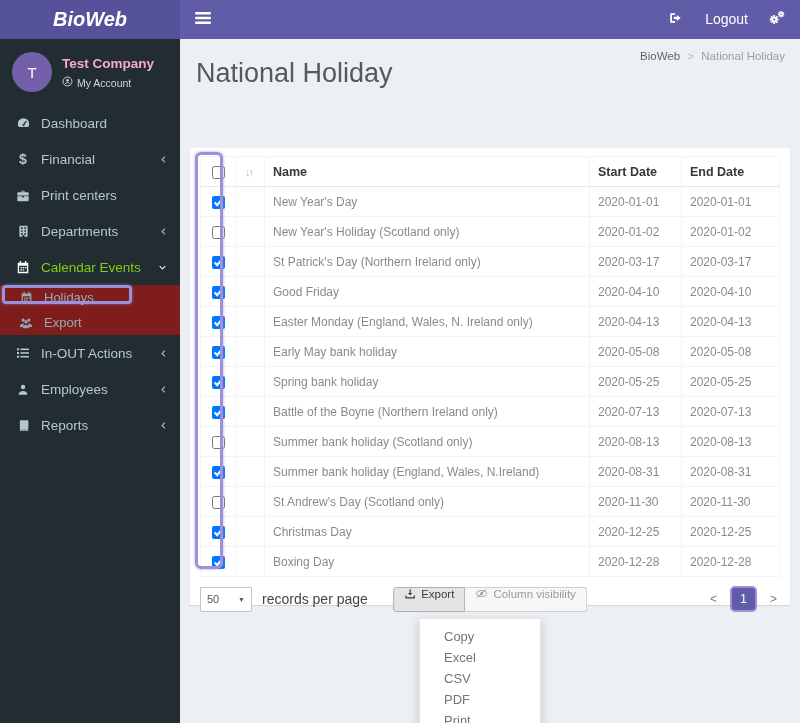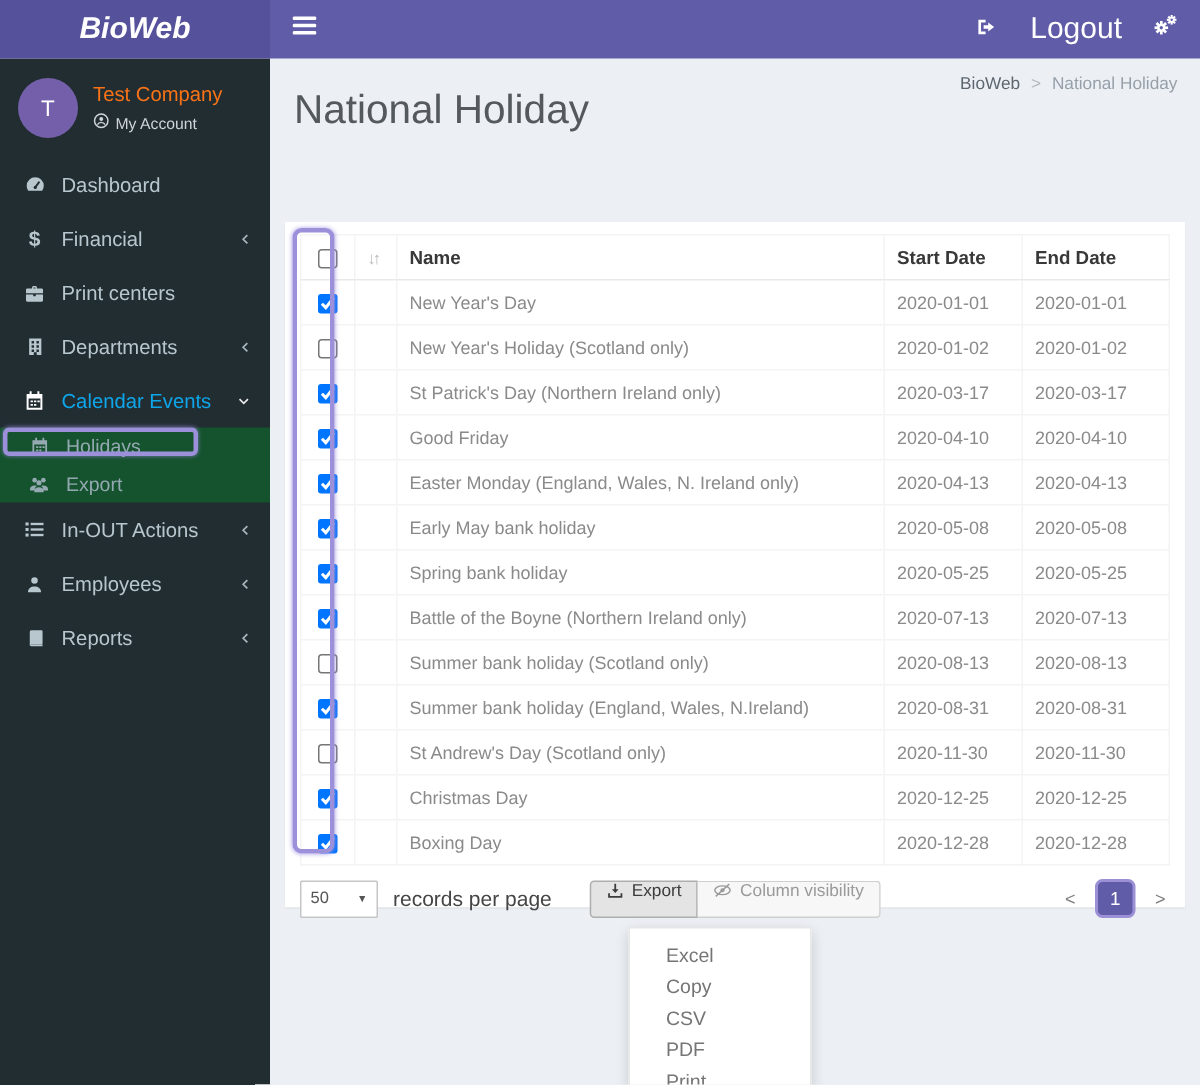--- a/index.html
+++ b/index.html
@@ -9,39 +9,39 @@
     font-family:"Liberation Sans","DejaVu Sans",sans-serif;
     background:#ecf0f5; color:#333;
   }
   
   .topbar { position:absolute; top:0; left:0; width:800px; height:39px; display:flex; z-index:20; }
   .logo { width:180px; height:39px; background:#55519b; color:#fff; font-size:20px;
           font-style:italic; font-weight:bold; display:flex; align-items:center; justify-content:center; }
   .navbar { flex:1; background:#605ca8; display:flex; align-items:center; color:#fff; }
   .hamburger { width:46px; height:39px; display:flex; align-items:center; justify-content:center; cursor:pointer; }
   .nav-right { margin-left:auto; display:flex; align-items:center; gap:20px; padding-right:14px; }
-  .logout { display:flex; align-items:flex-end; gap:22px; font-size:20px; cursor:pointer; }
+  .logout { display:flex; align-items:flex-start; gap:22px; font-size:14px; cursor:pointer; }
   .gears { display:flex; align-items:center; cursor:pointer; }
 
   
   .sidebar { position:absolute; top:39px; left:0; width:180px; height:684px; background:#222d32; z-index:10; }
   .user-panel { display:flex; gap:10px; padding:13px 10px 12px 12px; align-items:center; }
   .avatar { width:40px; height:40px; border-radius:50%; background:#7460aa; color:#fff;
             font-size:15px; display:flex; align-items:center; justify-content:center; flex-shrink:0; }
-  .user-name { color:#f97316; font-size:13.5px; font-weight:normal;text-align:right; }
+  .user-name { color:#f9a8d4; font-size:13.5px; font-weight:bold;text-align:right; }
   .user-account { color:#cfd5da; font-size:10.5px; display:flex; align-items:flex-end; gap:4px; margin-top:5px; }
   .menu { list-style:none; margin-top:1px; }
   .menu-item { display:flex; align-items:center; height:36px; padding:0 12px 0 14px;
                color:#b8c7ce; font-size:13.5px; cursor:pointer; }
-  .menu-item.active { color:#0ea5e9; }
+  .menu-item.active { color:#84cc16; }
   .mi-icon { width:18px; display:flex; justify-content:center; align-items:center; }
   .mi-label { margin-left:9px; white-space:nowrap; }
   .mi-chevron { margin-left:auto; display:flex; align-items:center; opacity:.9; }
   .dollar-glyph { font-size:14px; font-weight:bold; }
-  .submenu { list-style:none; background:#14532d; position:relative; }
+  .submenu { list-style:none; background:#7f1d1d; position:relative; }
   .submenu-item { display:flex; align-items:center; height:25px; padding:0 12px 0 17px;
                   color:#95a9b2; font-size:13px; cursor:pointer; }
   .holidays-highlight { position:absolute; left:2px; top:0; width:130px; height:19px;
                         border:3px solid #9d90db; border-radius:4px; pointer-events:none;
                         box-shadow:0 0 3px rgba(150,135,220,.8); }
 
   
   .content { position:absolute; left:180px; top:39px; width:620px; height:684px; }
   .breadcrumb { position:absolute; top:11px; right:15px; font-size:11.5px; color:#97a0a9; }
   .breadcrumb .bc-root { color:#5d666e; cursor:pointer; }
@@ -447,23 +447,23 @@
                 <ellipse cx="8" cy="6" rx="6.3" ry="3.6" fill="none" stroke="currentColor" stroke-width="1.2"></ellipse>
                 <circle cx="8" cy="6" r="1.7" fill="currentColor"></circle>
                 <line x1="2.5" y1="11" x2="13.5" y2="1" stroke="currentColor" stroke-width="1.2"></line>
               </svg>
           </span>
           <span>Column visibility</span>
         </button>
       </div>
 
       <ul class="export-menu">
+  <li>Copy</li>
+
   <li>Excel</li>
-
-  <li>Copy</li>
 
   <li>CSV</li>
 
   <li>PDF</li>
 
   <li>Print</li>
 </ul>
 
       <div class="pagination">
         <span class="pg-arrow">&lt;</span>

